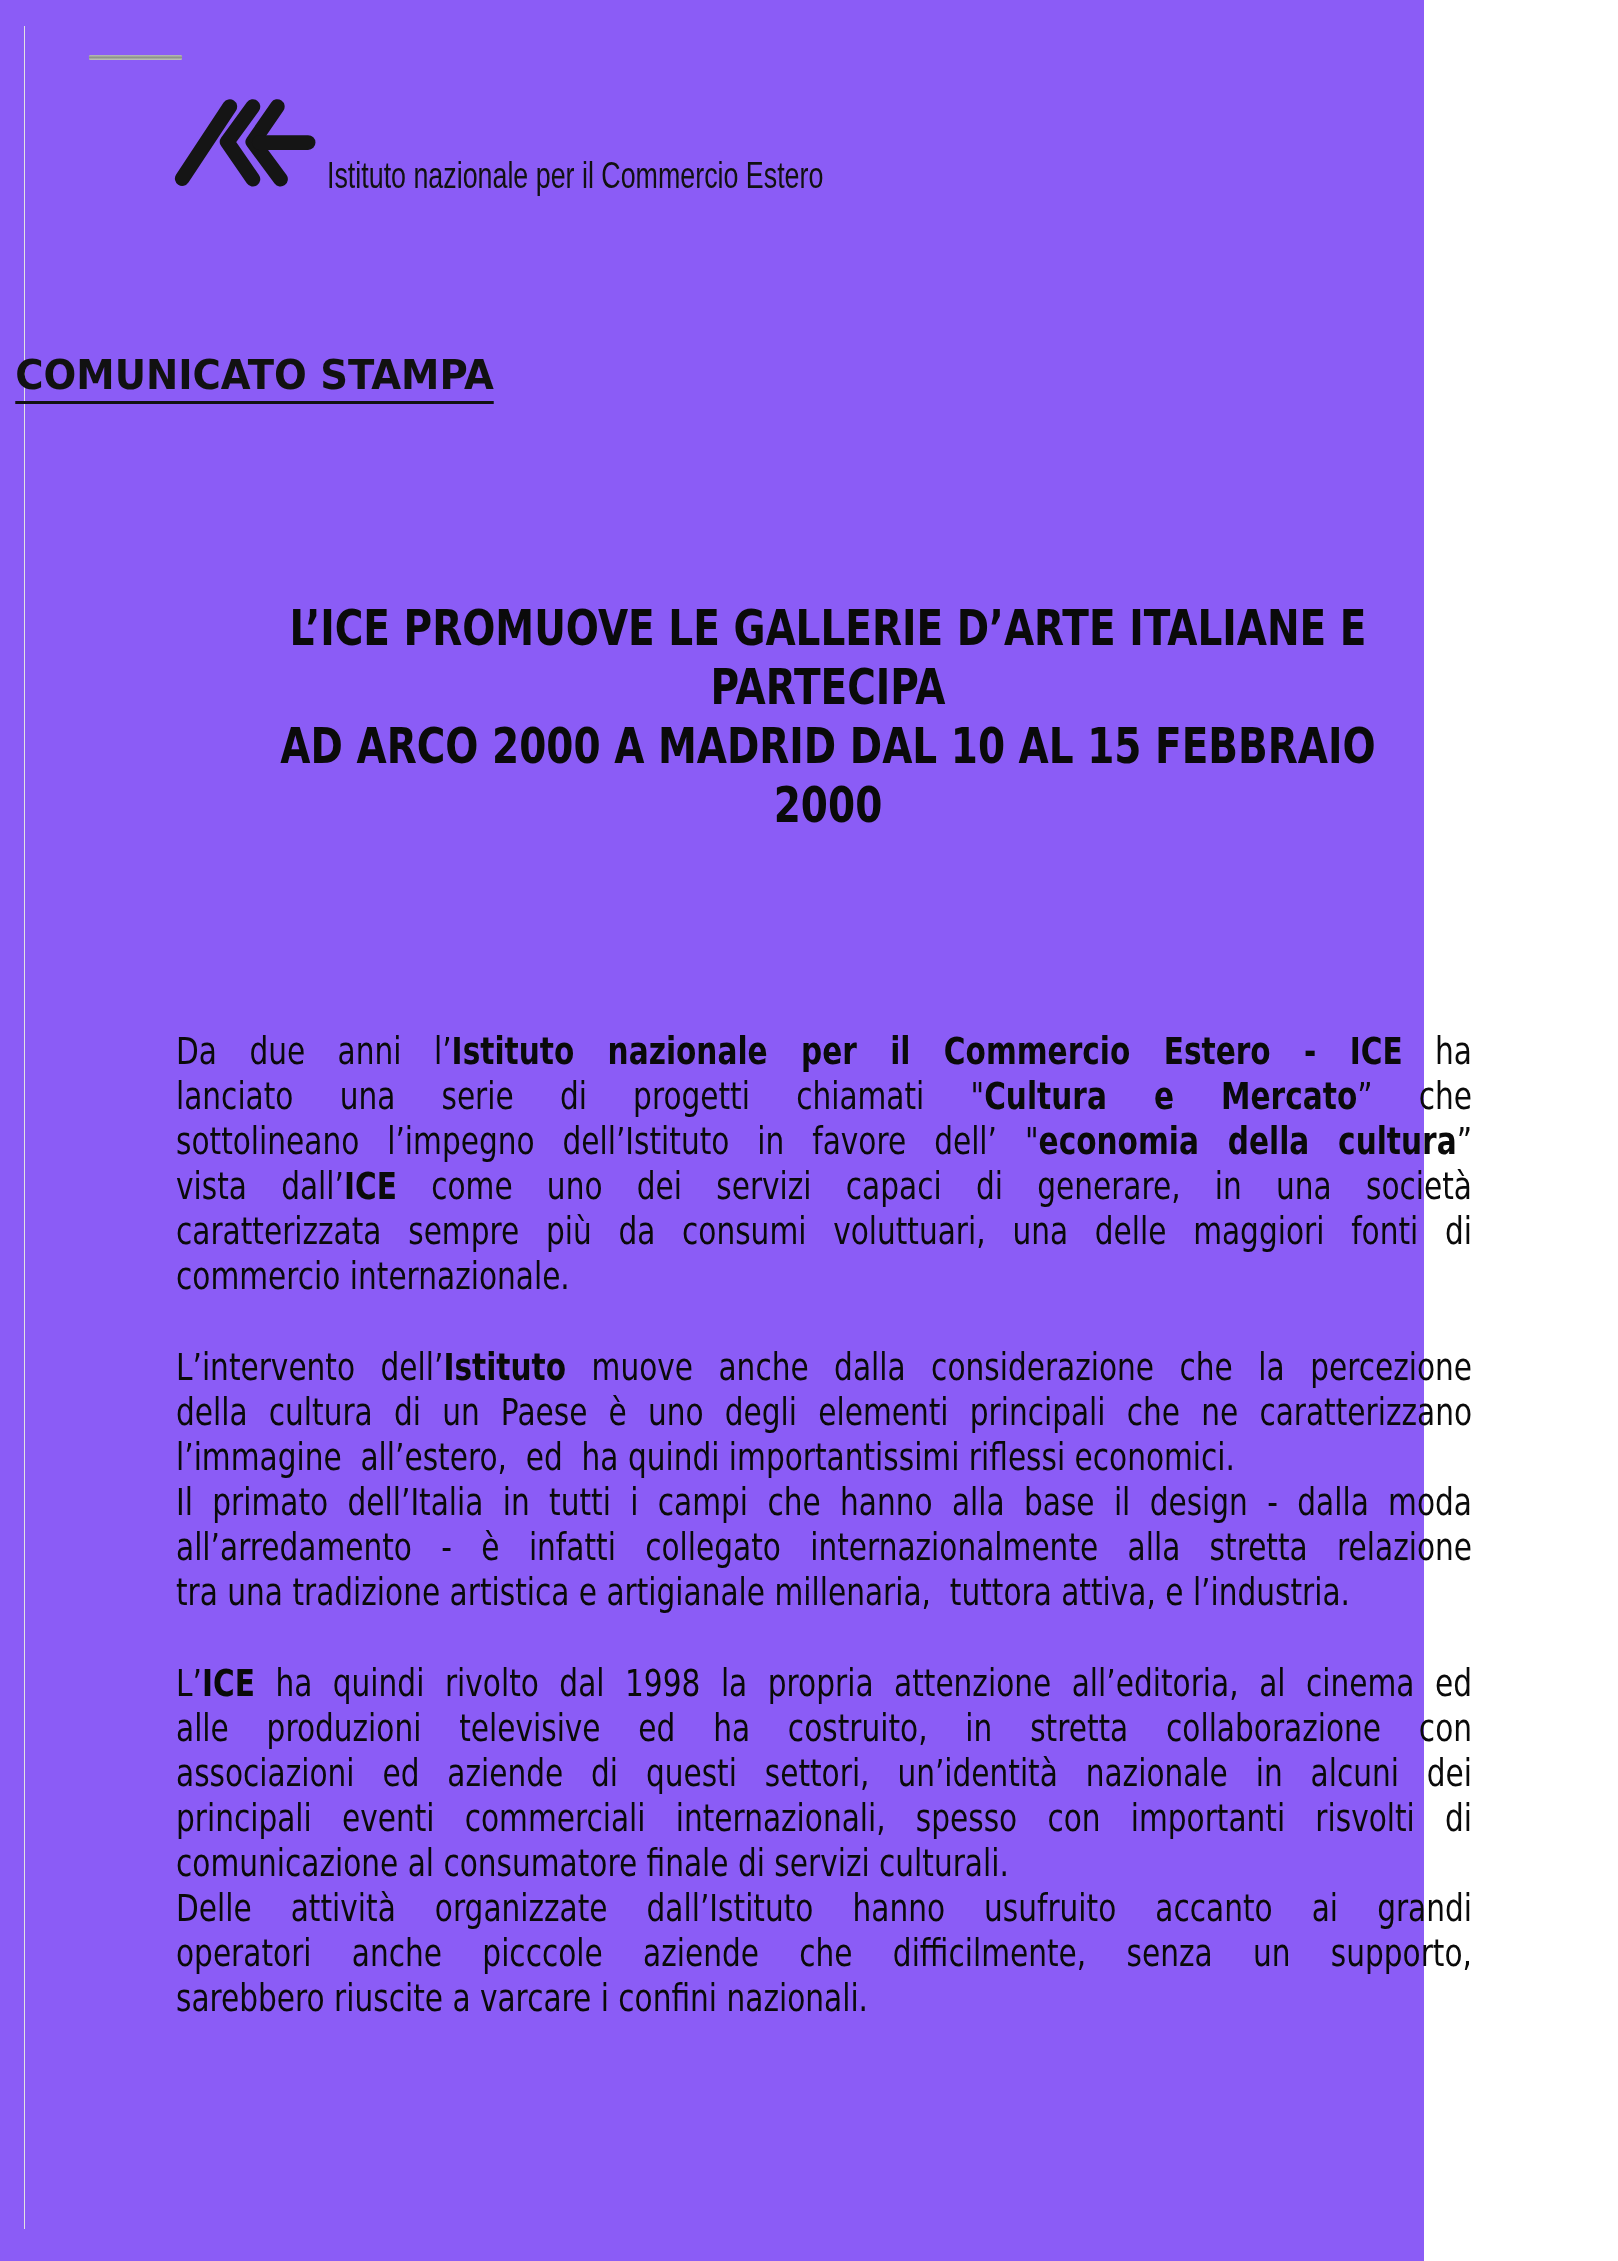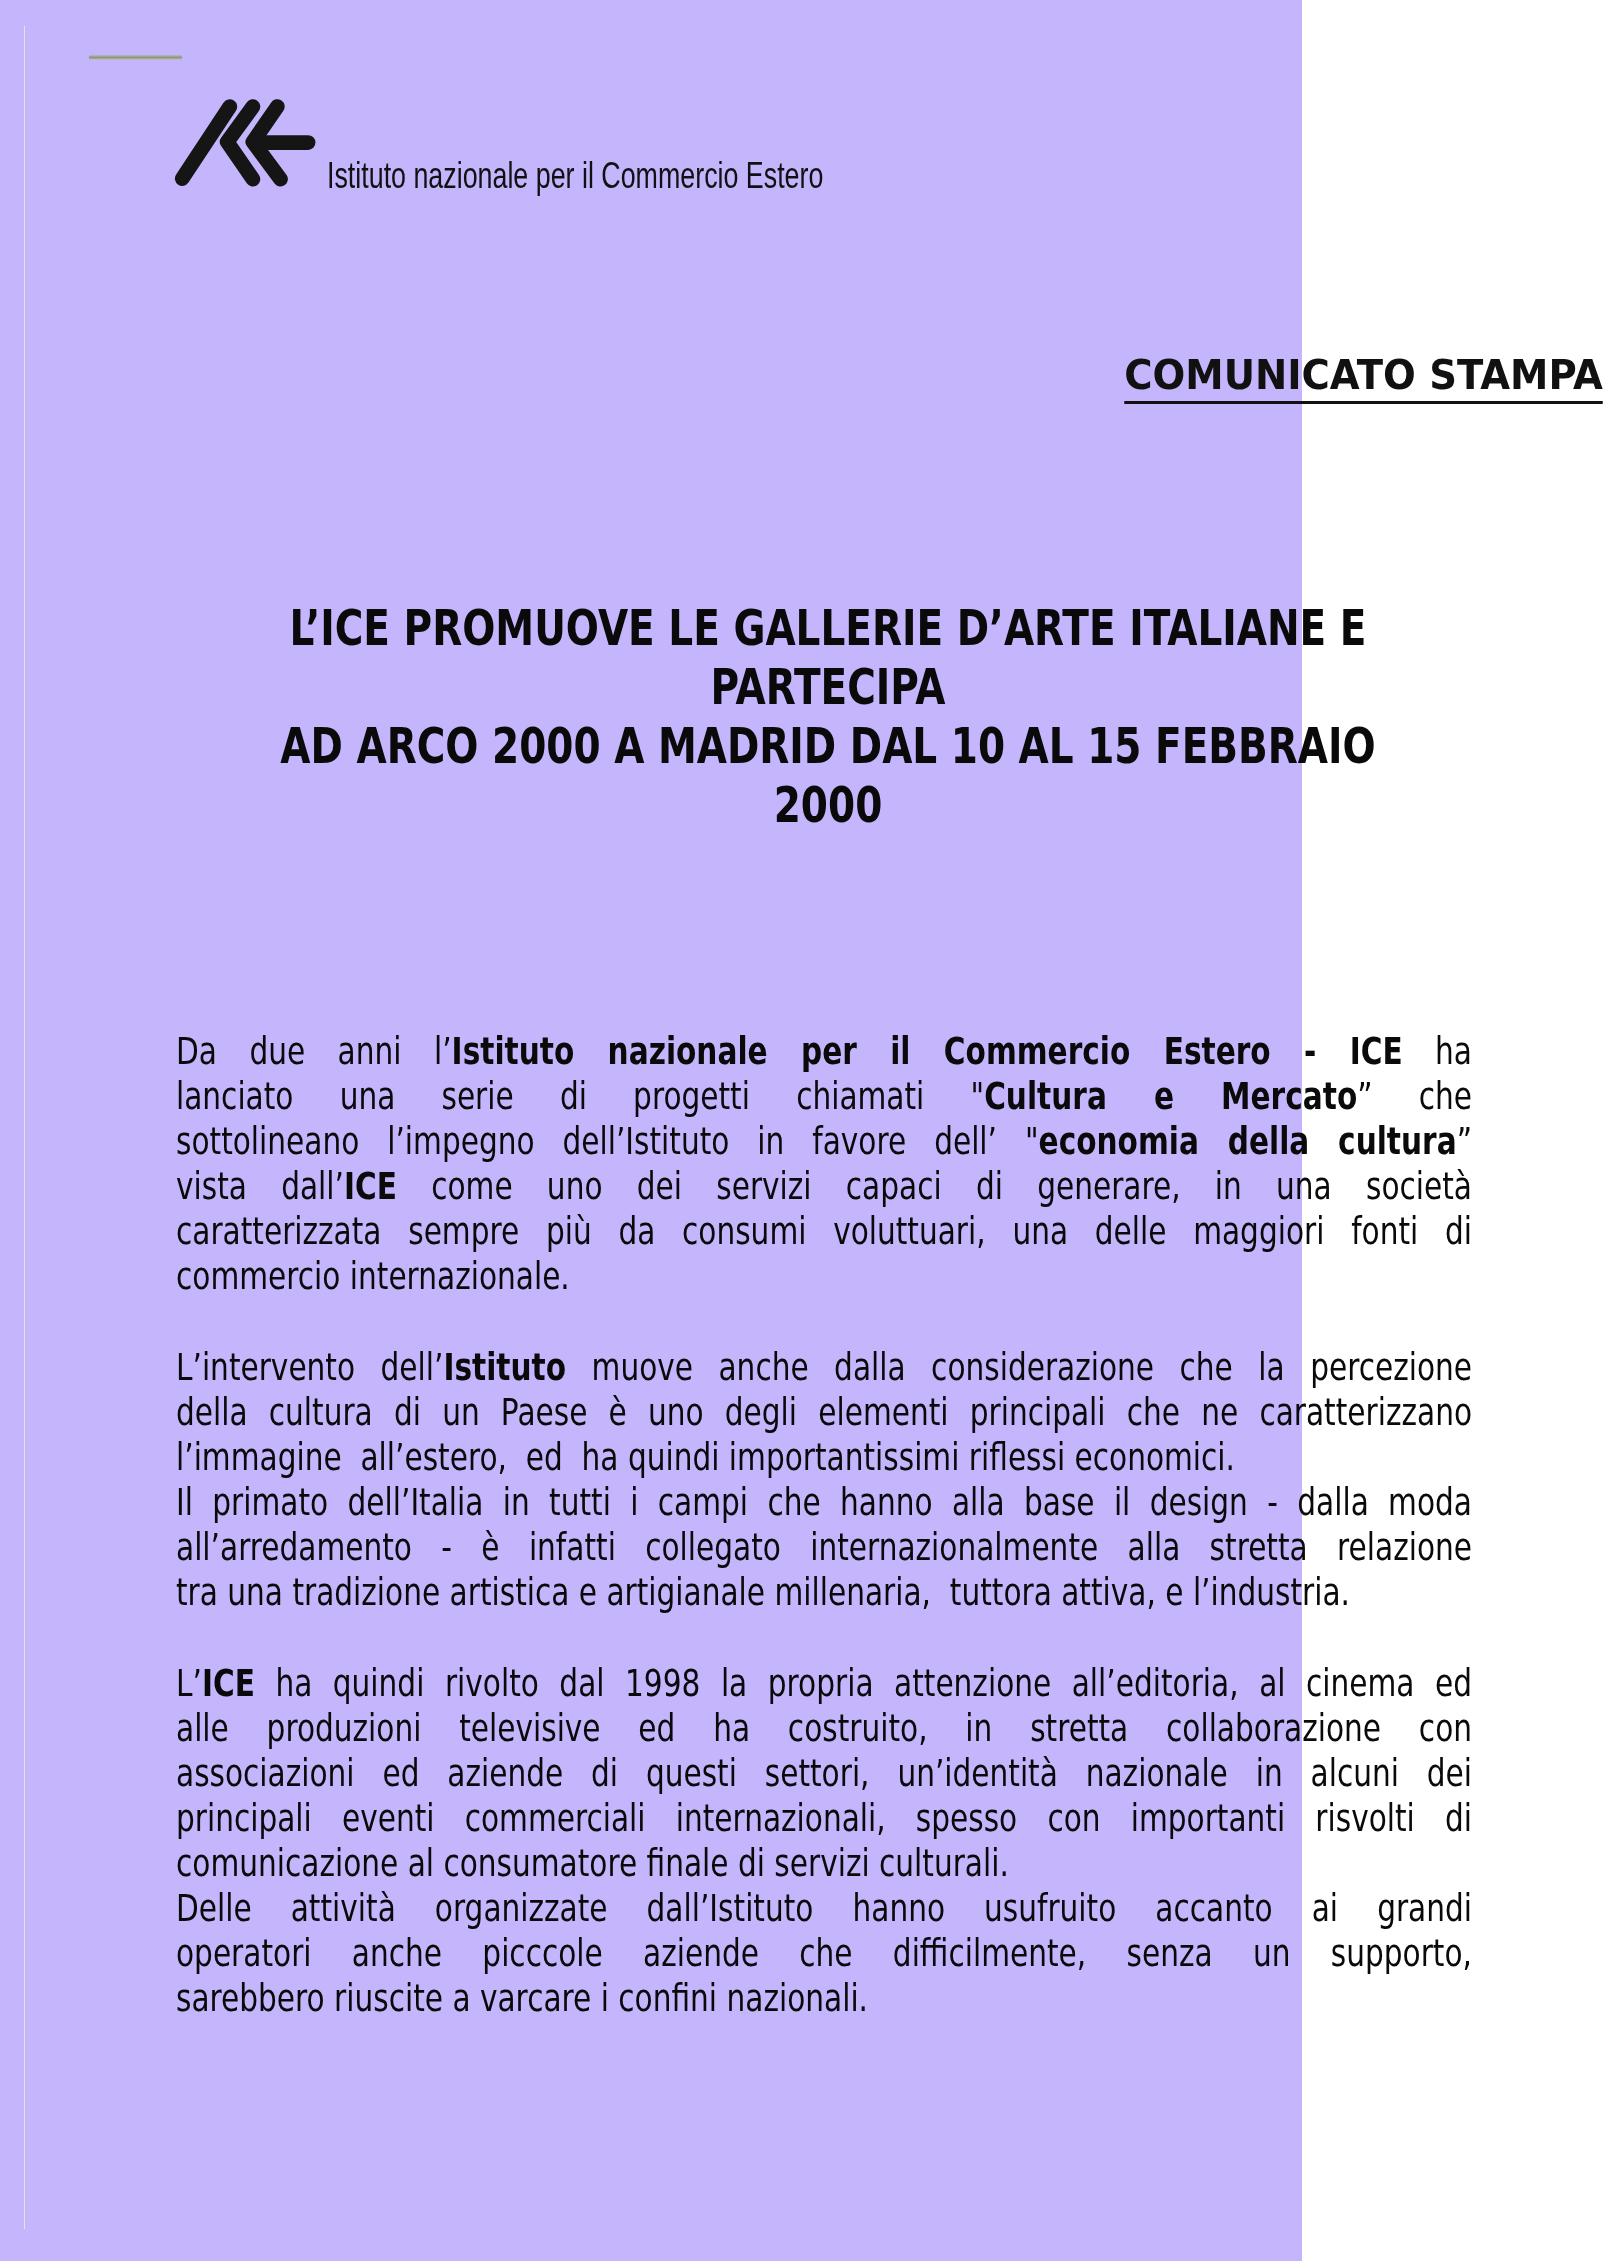--- a/index.html
+++ b/index.html
@@ -1,22 +1,22 @@
 <!DOCTYPE html>
 <html style="font-size:10.3px"><head>
 <meta charset="utf-8">
 <style>
   html, body { margin: 0; padding: 0; background: #ffffff; }
   body { width: 1618px; height: 2261px; position: relative; overflow: hidden; }
-  .page { position: absolute; left: 0; top: 0; width: 1302px; height: 2261px; background: #c4b5fd; color: #0a0a0a; }
+  .page { position: absolute; left: 0; top: 0; width: 1424px; height: 2261px; background: #8b5cf6; color: #0a0a0a; }
   .edge-line { position: absolute; left: 24px; top: 26px; width: 1.3px; height: 2203px; background: #e2e2e2; }
   .staple { position: absolute; left: 89px; top: 55px; width: 93px; height: 4.5px; background: linear-gradient(#b9bdb6, #8e938b 50%, #c3c6c0); border-radius: 1.3px; }
   .logo { position: absolute; left: 173px; top: 97px; width: 145px; height: 95px; }
   .logo-text { position: absolute; left: 327px; top: 155px; font-family: "Liberation Sans", sans-serif; font-size: 36px; line-height: 41px; white-space: nowrap; transform: scaleX(0.745); transform-origin: left top; color: #111; }
-  .press-title-wrap { position: absolute; left: 0; width: 1618px; top: 352px; text-align: right; }
+  .press-title-wrap { position: absolute; left: 0; width: 1618px; top: 352px; text-align: left; }
   .press-title { display: inline-block; font-family: "DejaVu Sans", sans-serif; font-weight: bold; font-size: 41px; line-height: 46px; transform: scaleX(0.94); transform-origin: center; padding-bottom: 2.6px; border-bottom: 3.9px solid #111; color: #111; }
   .headline { position: absolute; left: 0; width: 1656px; top: 599px; text-align: center; }
   .headline-line { font-family: "DejaVu Sans", sans-serif; font-weight: bold; font-size: 50px; line-height: 59px; height: 59px; white-space: nowrap; transform: scaleX(0.78); transform-origin: center; color: #0a0a0a; }
   .body-block { position: absolute; left: 176px; }
   .tline { width: 1620px; font-family: "DejaVu Sans", sans-serif; font-size: 37px; line-height: 45px; height: 45px; white-space: pre; overflow: visible; transform: scaleX(0.8); transform-origin: left top; color: #0a0a0a; }
   .tline.j { white-space: normal; text-align: justify; text-align-last: justify; word-spacing: 0; }
   .tline .b { font-weight: bold; }
 </style>
 </head>
 <body>

